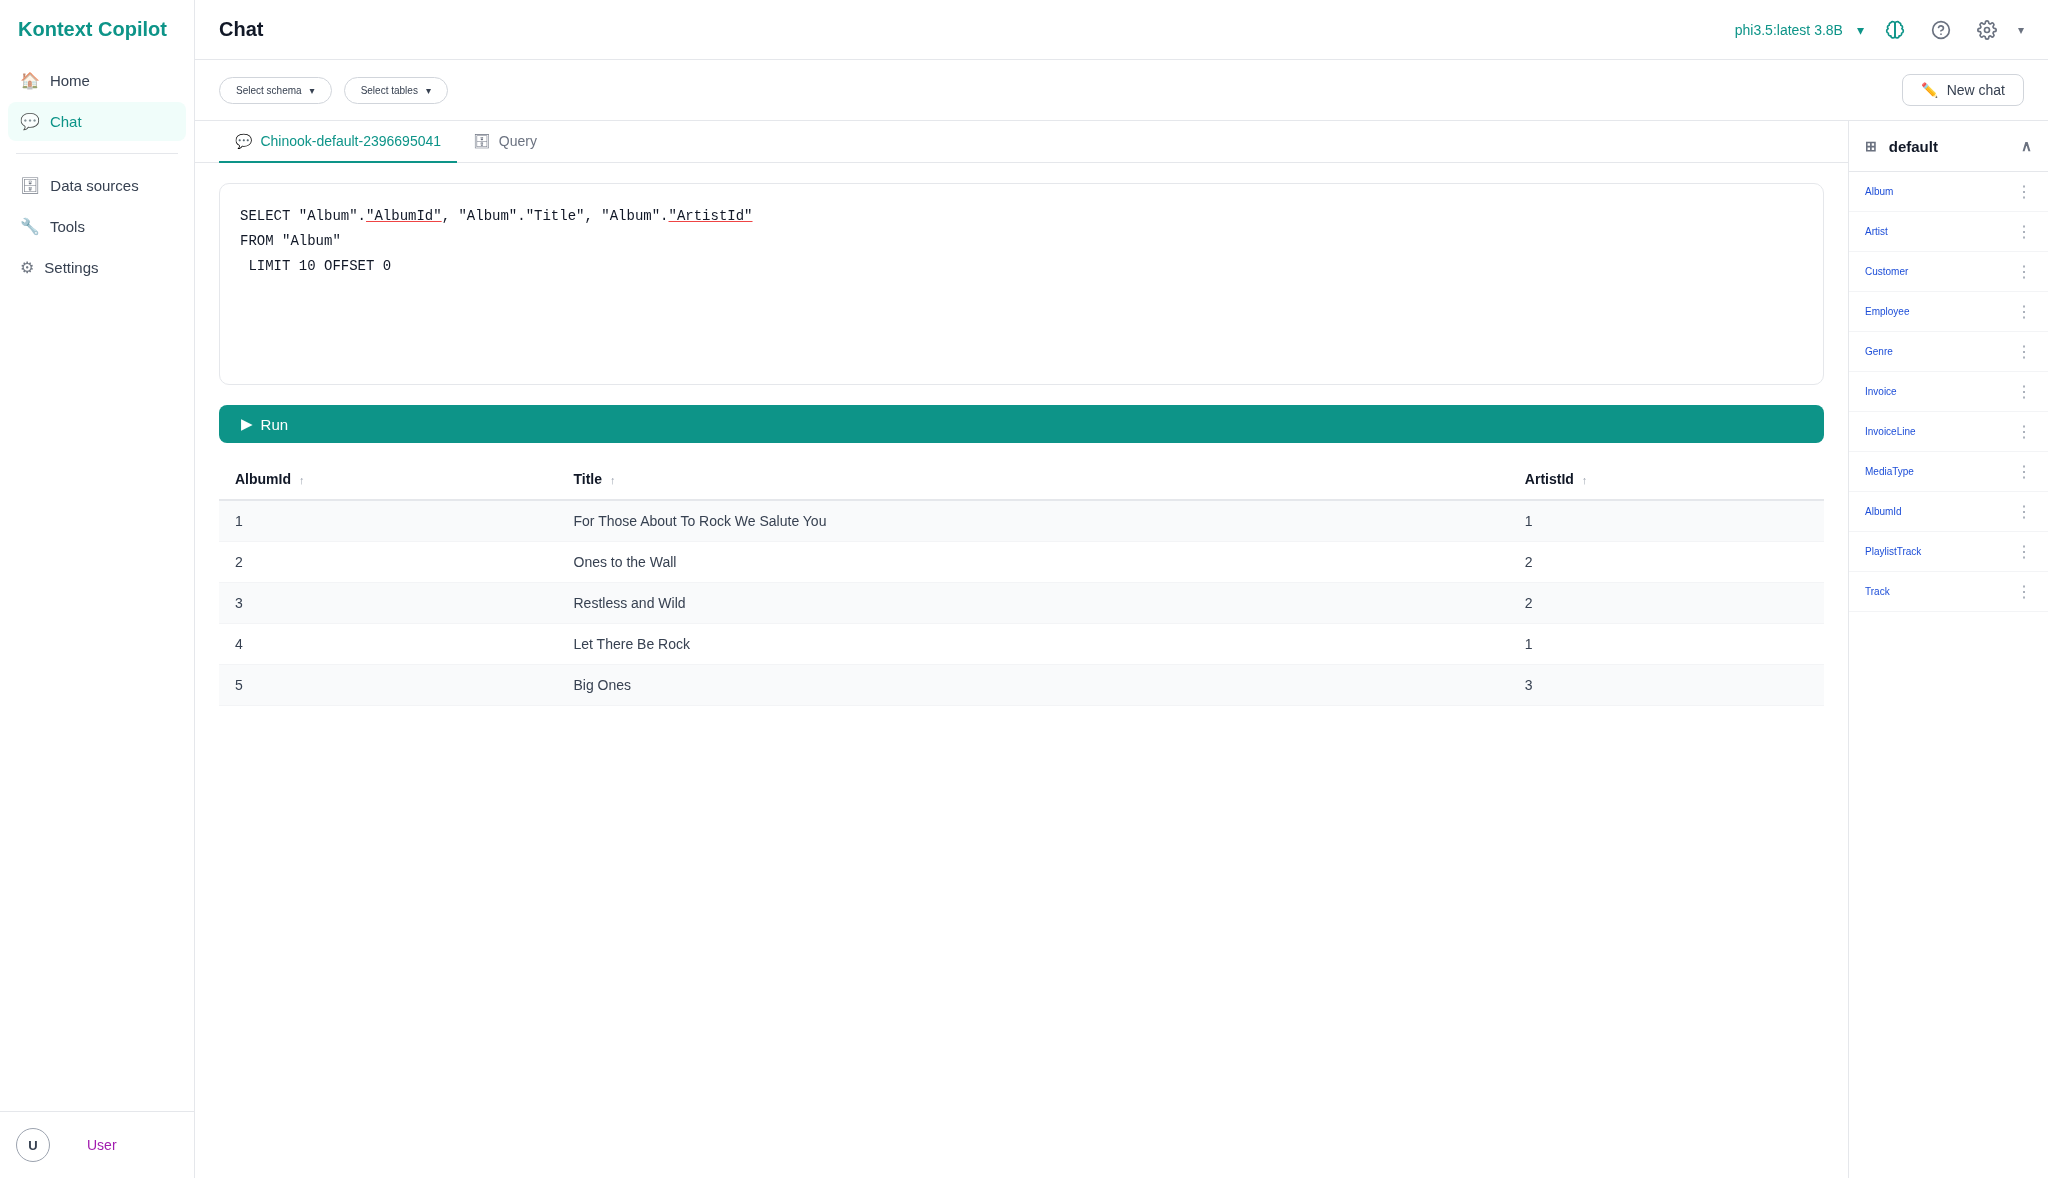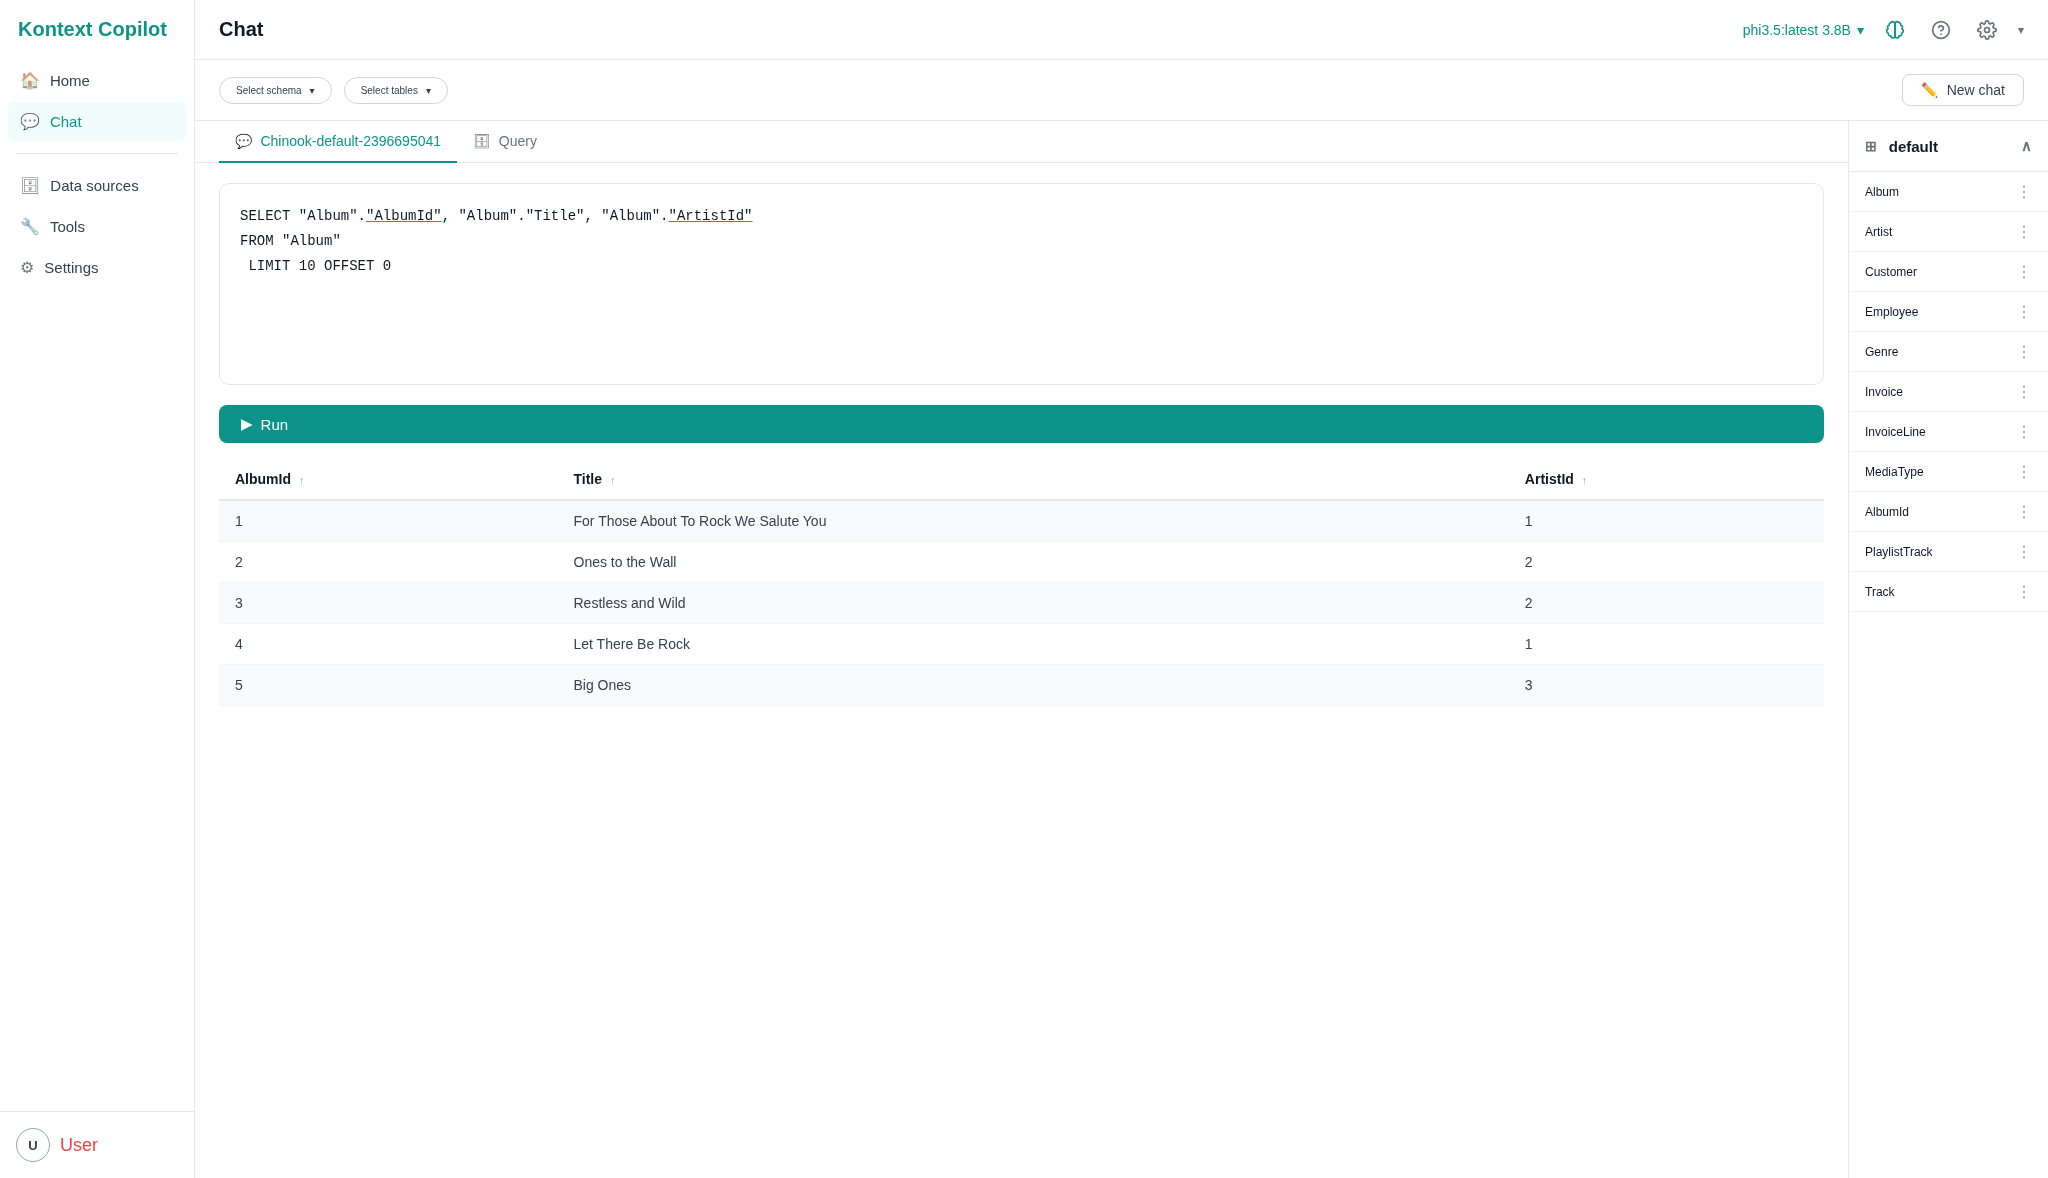--- a/index.html
+++ b/index.html
@@ -51,21 +51,21 @@
       align-items: center;
       gap: 10px;
     }
     .user-avatar {
       width: 34px; height: 34px;
       border-radius: 50%;
       border: 1.5px solid #9ca3af;
       display: flex; align-items: center; justify-content: center;
       font-size: 13px; font-weight: 600; color: #374151;
     }
-    .user-name { font-size: 18px; color: #ef4444; }
+    .user-name { font-size: 14px; color: #a21caf; margin-left: 27px; }
 
     
     .main {
       flex: 1;
       display: flex;
       flex-direction: column;
       overflow: hidden;
       background: #fff;
     }
 
@@ -80,21 +80,21 @@
     }
     .topbar-title {
       font-size: 20px;
       font-weight: 600;
       color: #111827;
       margin-right: auto;
     }
     .topbar-model {
       display: flex;
       align-items: center;
-      gap: 6px;
+      gap: 14px;
       color: #0d9488;
       font-size: 14px;
       font-weight: 500;
       cursor: pointer;
     }
     .topbar-icons {
       display: flex;
       align-items: center;
       gap: 16px;
     }
@@ -276,22 +276,22 @@
     }
     .table-item {
       display: flex;
       align-items: center;
       justify-content: space-between;
       padding: 10px 16px;
       cursor: pointer;
       border-bottom: 1px solid #f3f4f6;
     }
     .table-item-name {
-      font-size: 12px;
-      color: #0f172a;
+      font-size: 10px;
+      color: #1d4ed8;
       text-align: center;
     }
     .table-item-menu {
       color: #9ca3af;
       font-size: 16px;
       cursor: pointer;
     }
   </style>
 </head>
 <body>

